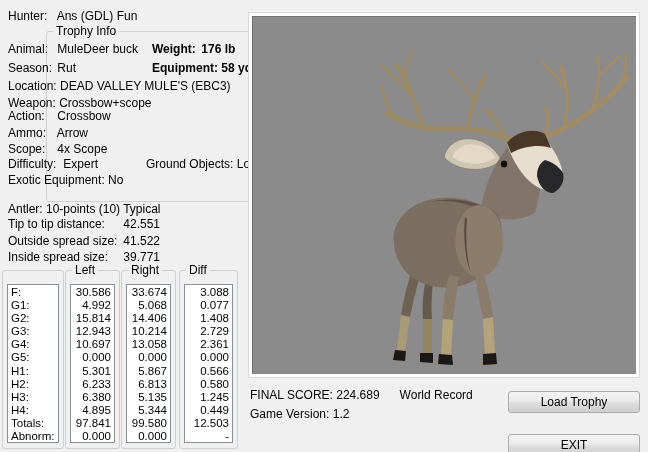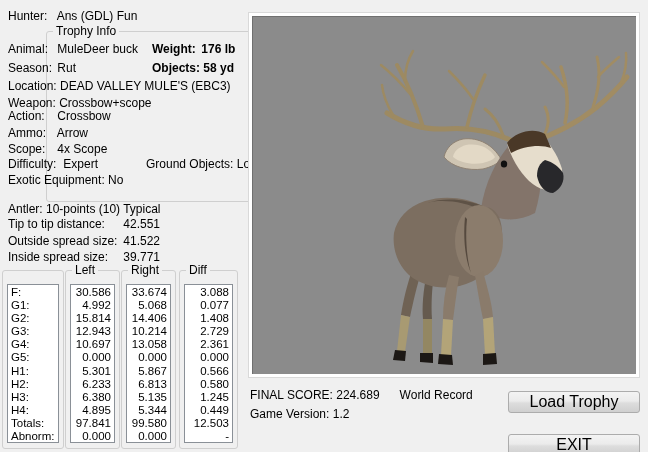--- a/index.html
+++ b/index.html
@@ -40,21 +40,21 @@
   }
   .viewport svg{position:absolute; left:0; top:0;}
   .frow{position:absolute; left:250px; white-space:nowrap; line-height:14px;}
   .flbl{display:inline-block; min-width:76px;}
   .fval{display:inline-block; min-width:56px;}
   .badge{display:inline-block; margin-left:4px;}
   .btn{
     position:absolute; left:508px; width:132px; height:22px;
     border:1px solid #ACACAC; border-radius:3px;
     background:linear-gradient(#F3F3F3,#EBEBEB 45%,#DDDDDD 55%,#CFCFCF);
-    text-align:center; line-height:20px; font-size:16px; cursor:default;
+    text-align:center; line-height:20px; font-size:12px; cursor:default;
     box-sizing:border-box;
   }
 </style>
 </head>
 <body>
 
 <div class="window">
 
   <div class="row" style="top:9px">
     <span class="lbl w46">Hunter:</span>
@@ -71,21 +71,21 @@
     <span class="pair2">
       <span class="lbl w46">Weight:</span>
       <span>176 lb</span>
     </span>
   </div>
 
   <div class="row" style="top:61px">
     <span class="lbl w46">Season:</span>
     <span>Rut</span>
     <span class="pair2">
-      <span class="lbl w46">Objects:</span>
+      <span class="lbl w46">Equipment:</span>
       <span>58 yd</span>
     </span>
   </div>
 
   <div class="row" style="top:79px">
     <span class="lbl w46">Location:</span>
     <span>DEAD VALLEY MULE'S (EBC3)</span>
   </div>
 
   <div class="row" style="top:96px">

